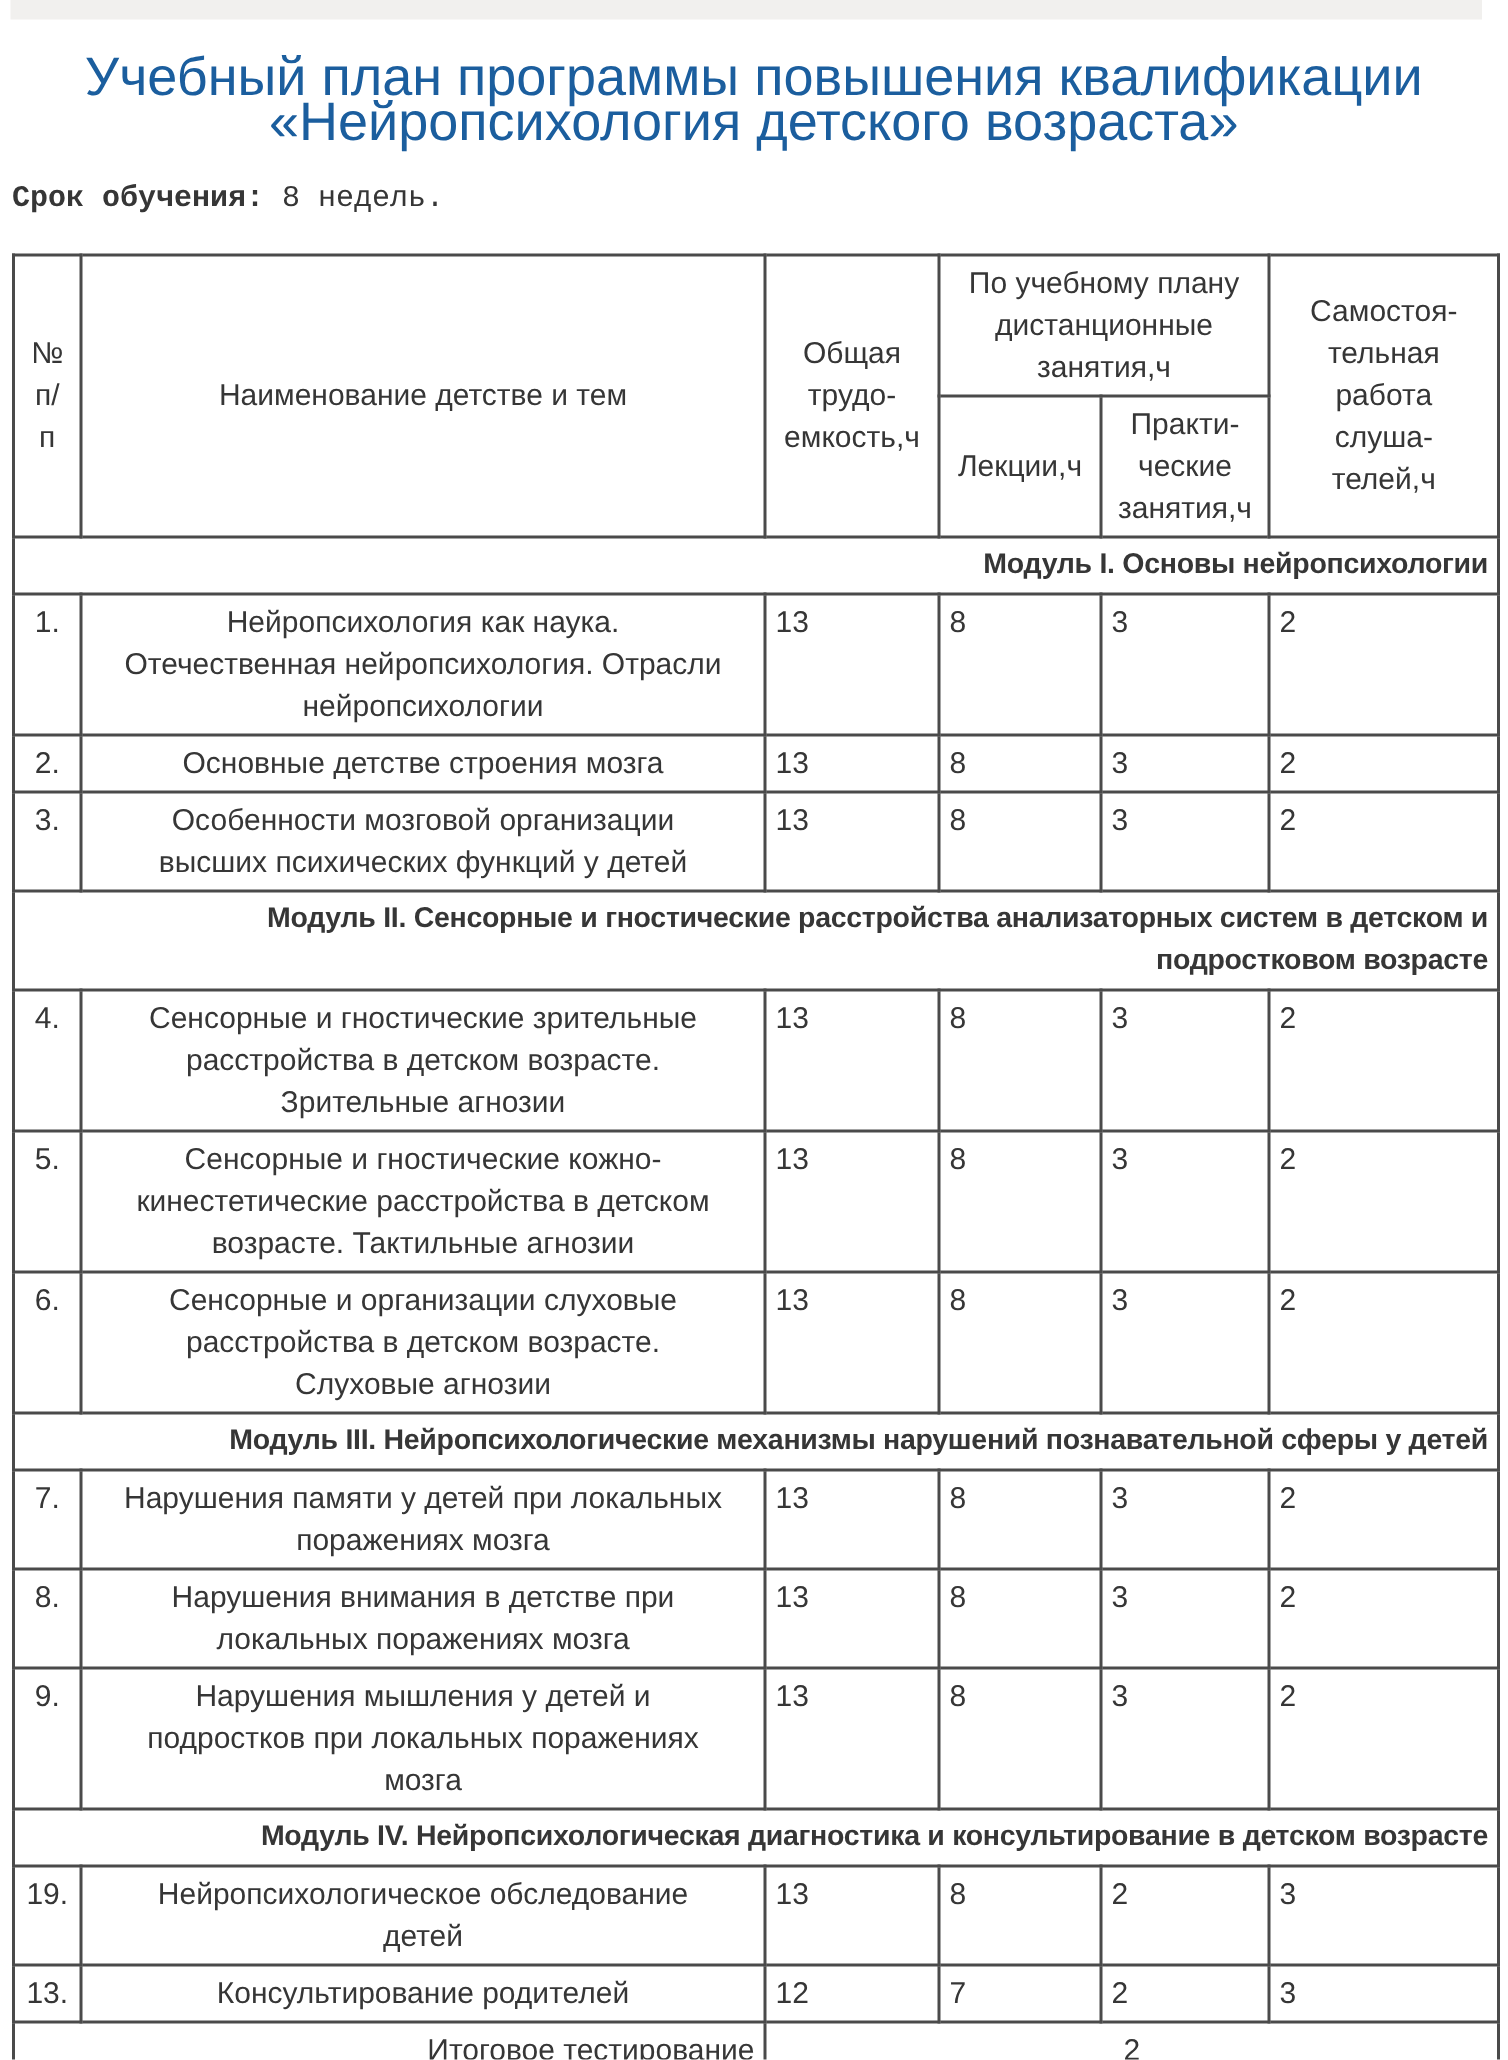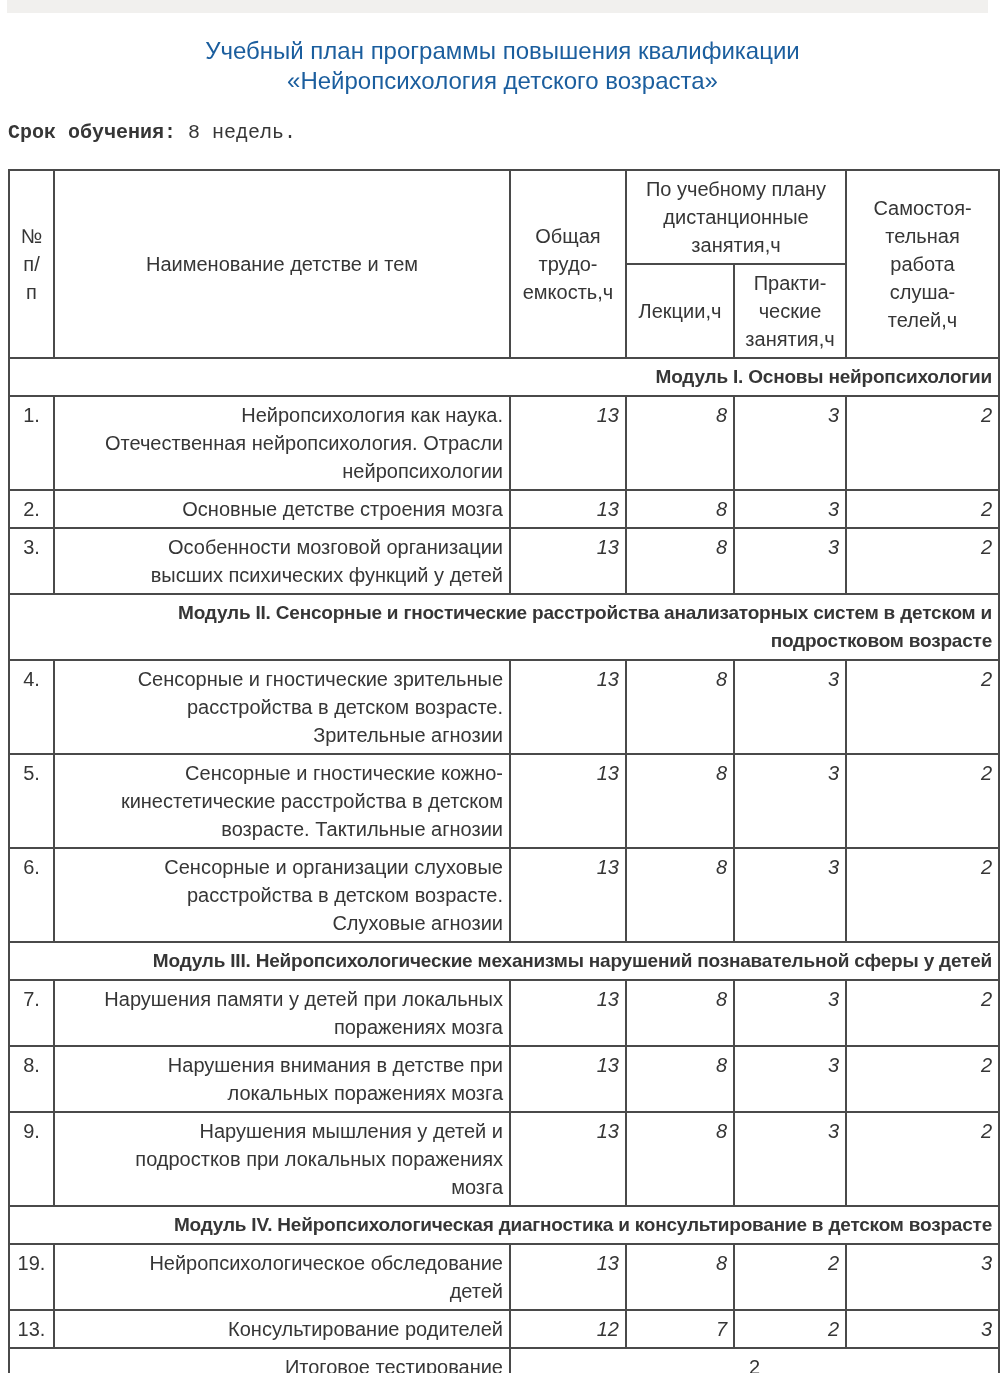--- a/index.html
+++ b/index.html
@@ -13,21 +13,21 @@
   }
   .top-bar {
     position: absolute; top: 0; left: 7px;
     width: 981px; height: 13px;
     background: var(--top_bar, #f1f0ee);
   }
   .page-title {
     margin: 36px 8px 0 8px;
     width: 989px;
     text-align: center;
-    font-size: 24px;
+    font-size: 36px;
     line-height: 29.5px;
     font-weight: 500;
     color: var(--title_blue, #1b5e9e);
     white-space: pre-line;
   }
   .duration {
     margin: 26px 0 0 8px;
     font-size: 20px;
     line-height: 23px;
     font-family: Liberation Mono, monospace;
@@ -47,22 +47,22 @@
     overflow: hidden;
   }
   th {
     font-weight: normal;
     text-align: center;
     vertical-align: middle;
     white-space: pre-line;
     padding: 4px 3px;
   }
   td.c-num  { text-align: center; vertical-align: top; padding: 4px 2px; }
-  td.c-topic{ text-align: right; vertical-align: top; white-space: pre-line; }
-  td.c-val  { text-align: right; vertical-align: top; font-style: italic; }
+  td.c-topic{ text-align: center; vertical-align: top; white-space: pre-line; }
+  td.c-val  { text-align: left; vertical-align: top; }
   tr.module-row td {
     font-weight: bold;
     text-align: right;
     font-size: 19px;
     letter-spacing: -0.2px;
     white-space: pre-line;
   }
   td.f-label { text-align: right; vertical-align: middle; }
   td.f-value { text-align: center; vertical-align: middle; }
 </style>

